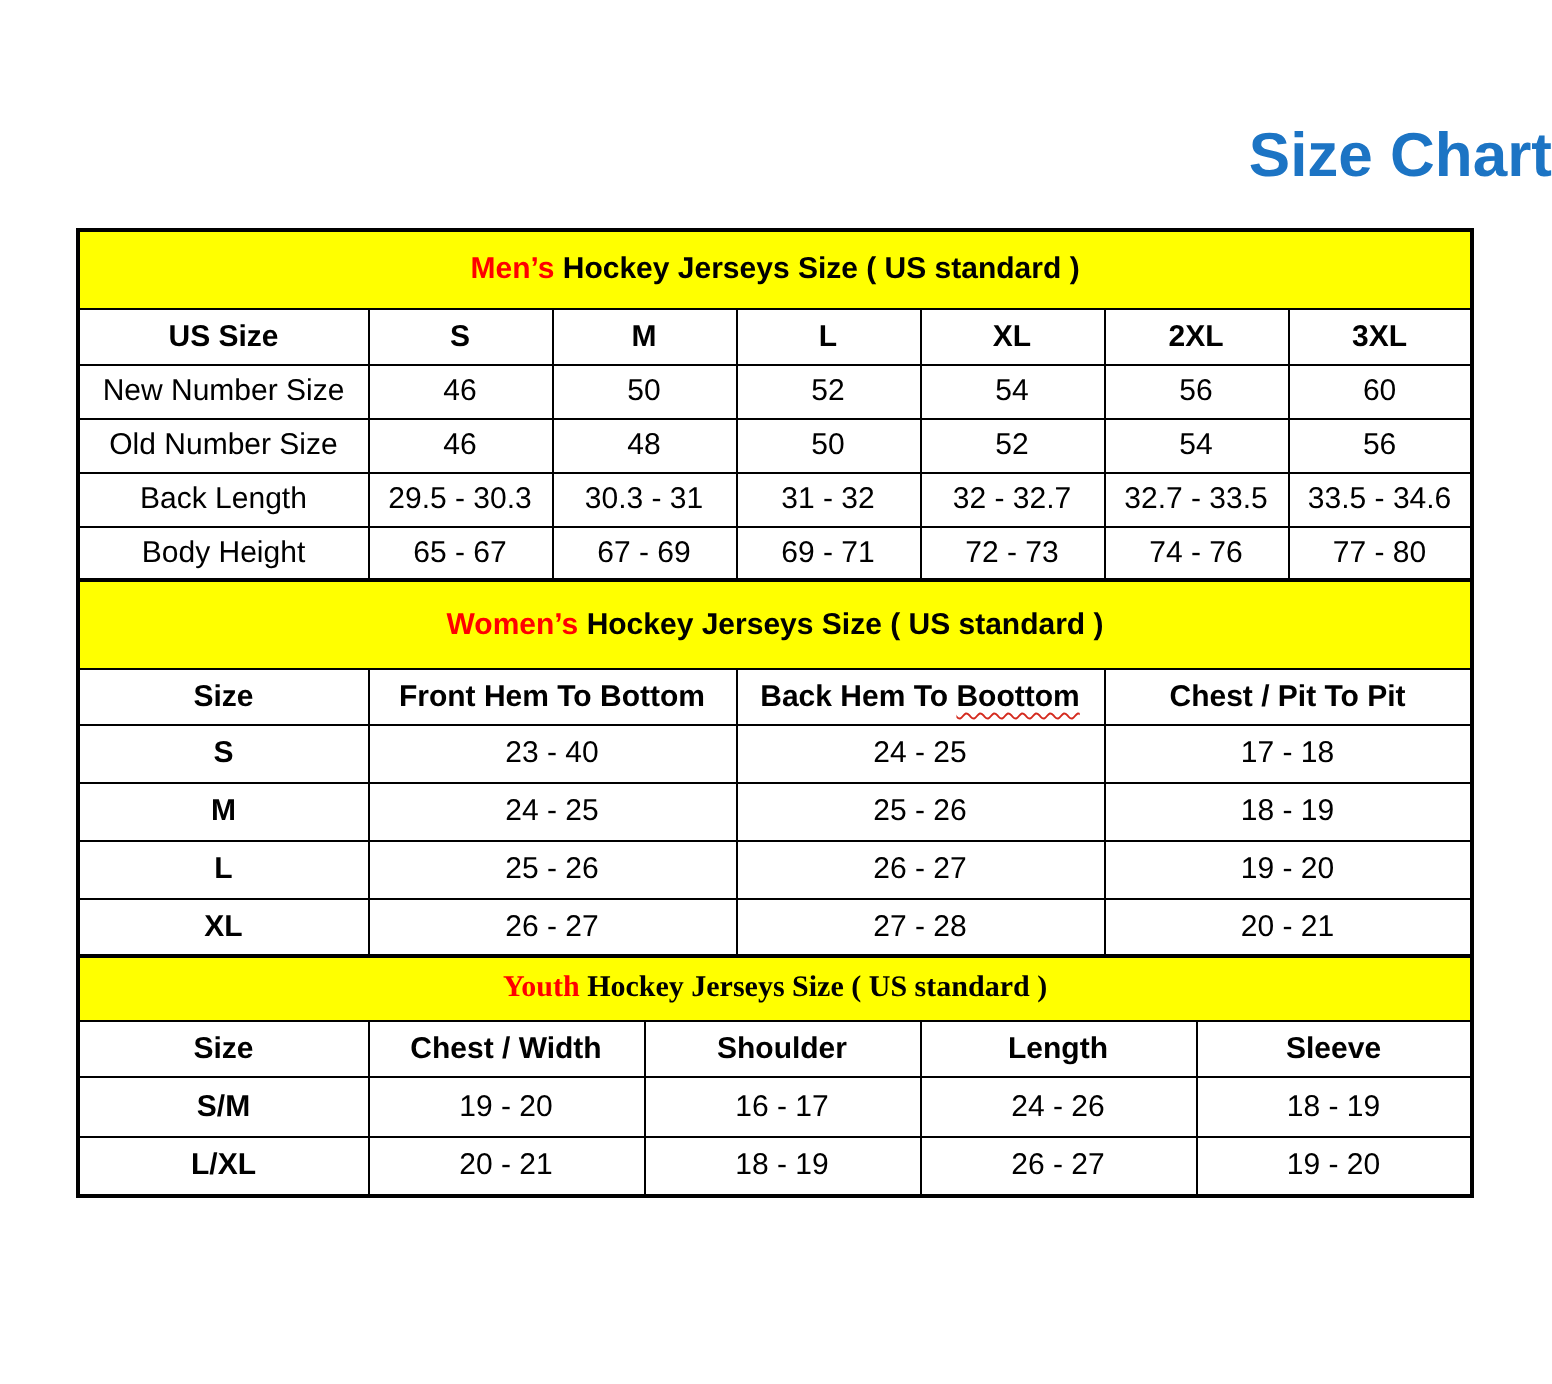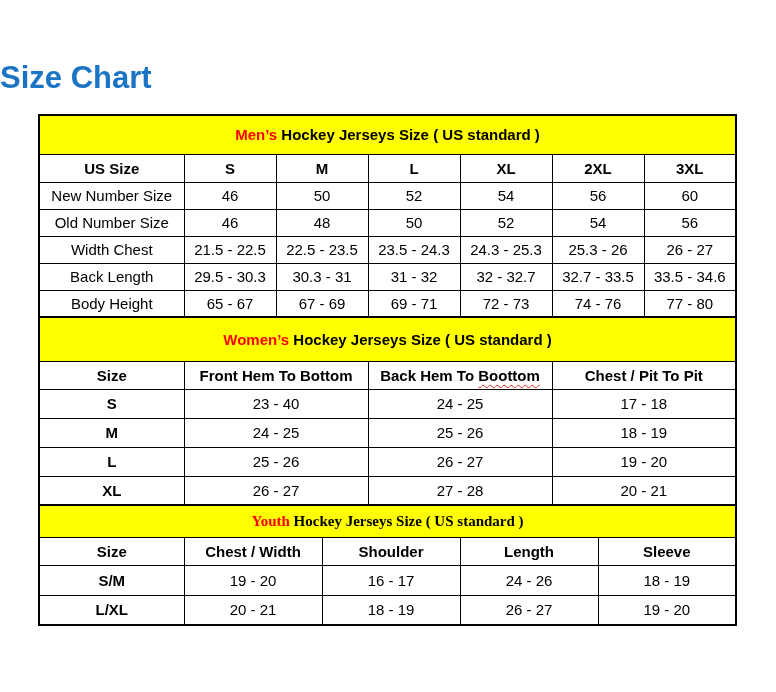--- a/index.html
+++ b/index.html
@@ -8,21 +8,21 @@
     background: #ffffff;
     width: 776px;
     height: 692px;
     font-family: "Liberation Sans", sans-serif;
     color: #000000;
     -webkit-font-smoothing: antialiased;
   }
   .page-title {
     margin: 60px 0 18px 0;
     width: 776px;
-    text-align: left;
+    text-align: right;
     color: #1C74C4;
     font-size: 31px;
     font-weight: bold;
     letter-spacing: 0px;
   }
   .tables-wrap {
     margin-left: 38px;
     width: 697px;
   }
   table.size-table {
@@ -111,29 +111,20 @@
           <td>60</td>
         </tr>
         <tr class="h27">
           <td>Old Number Size</td>
           <td>46</td>
           <td>48</td>
           <td>50</td>
           <td>52</td>
           <td>54</td>
           <td>56</td>
-        </tr>
-        <tr class="h27">
-          <td>Width Chest</td>
-          <td>21.5 - 22.5</td>
-          <td>22.5 - 23.5</td>
-          <td>23.5 - 24.3</td>
-          <td>24.3 - 25.3</td>
-          <td>25.3 - 26</td>
-          <td>26 - 27</td>
         </tr>
         <tr class="h27">
           <td>Back Length</td>
           <td>29.5 - 30.3</td>
           <td>30.3 - 31</td>
           <td>31 - 32</td>
           <td>32 - 32.7</td>
           <td>32.7 - 33.5</td>
           <td>33.5 - 34.6</td>
         </tr>

